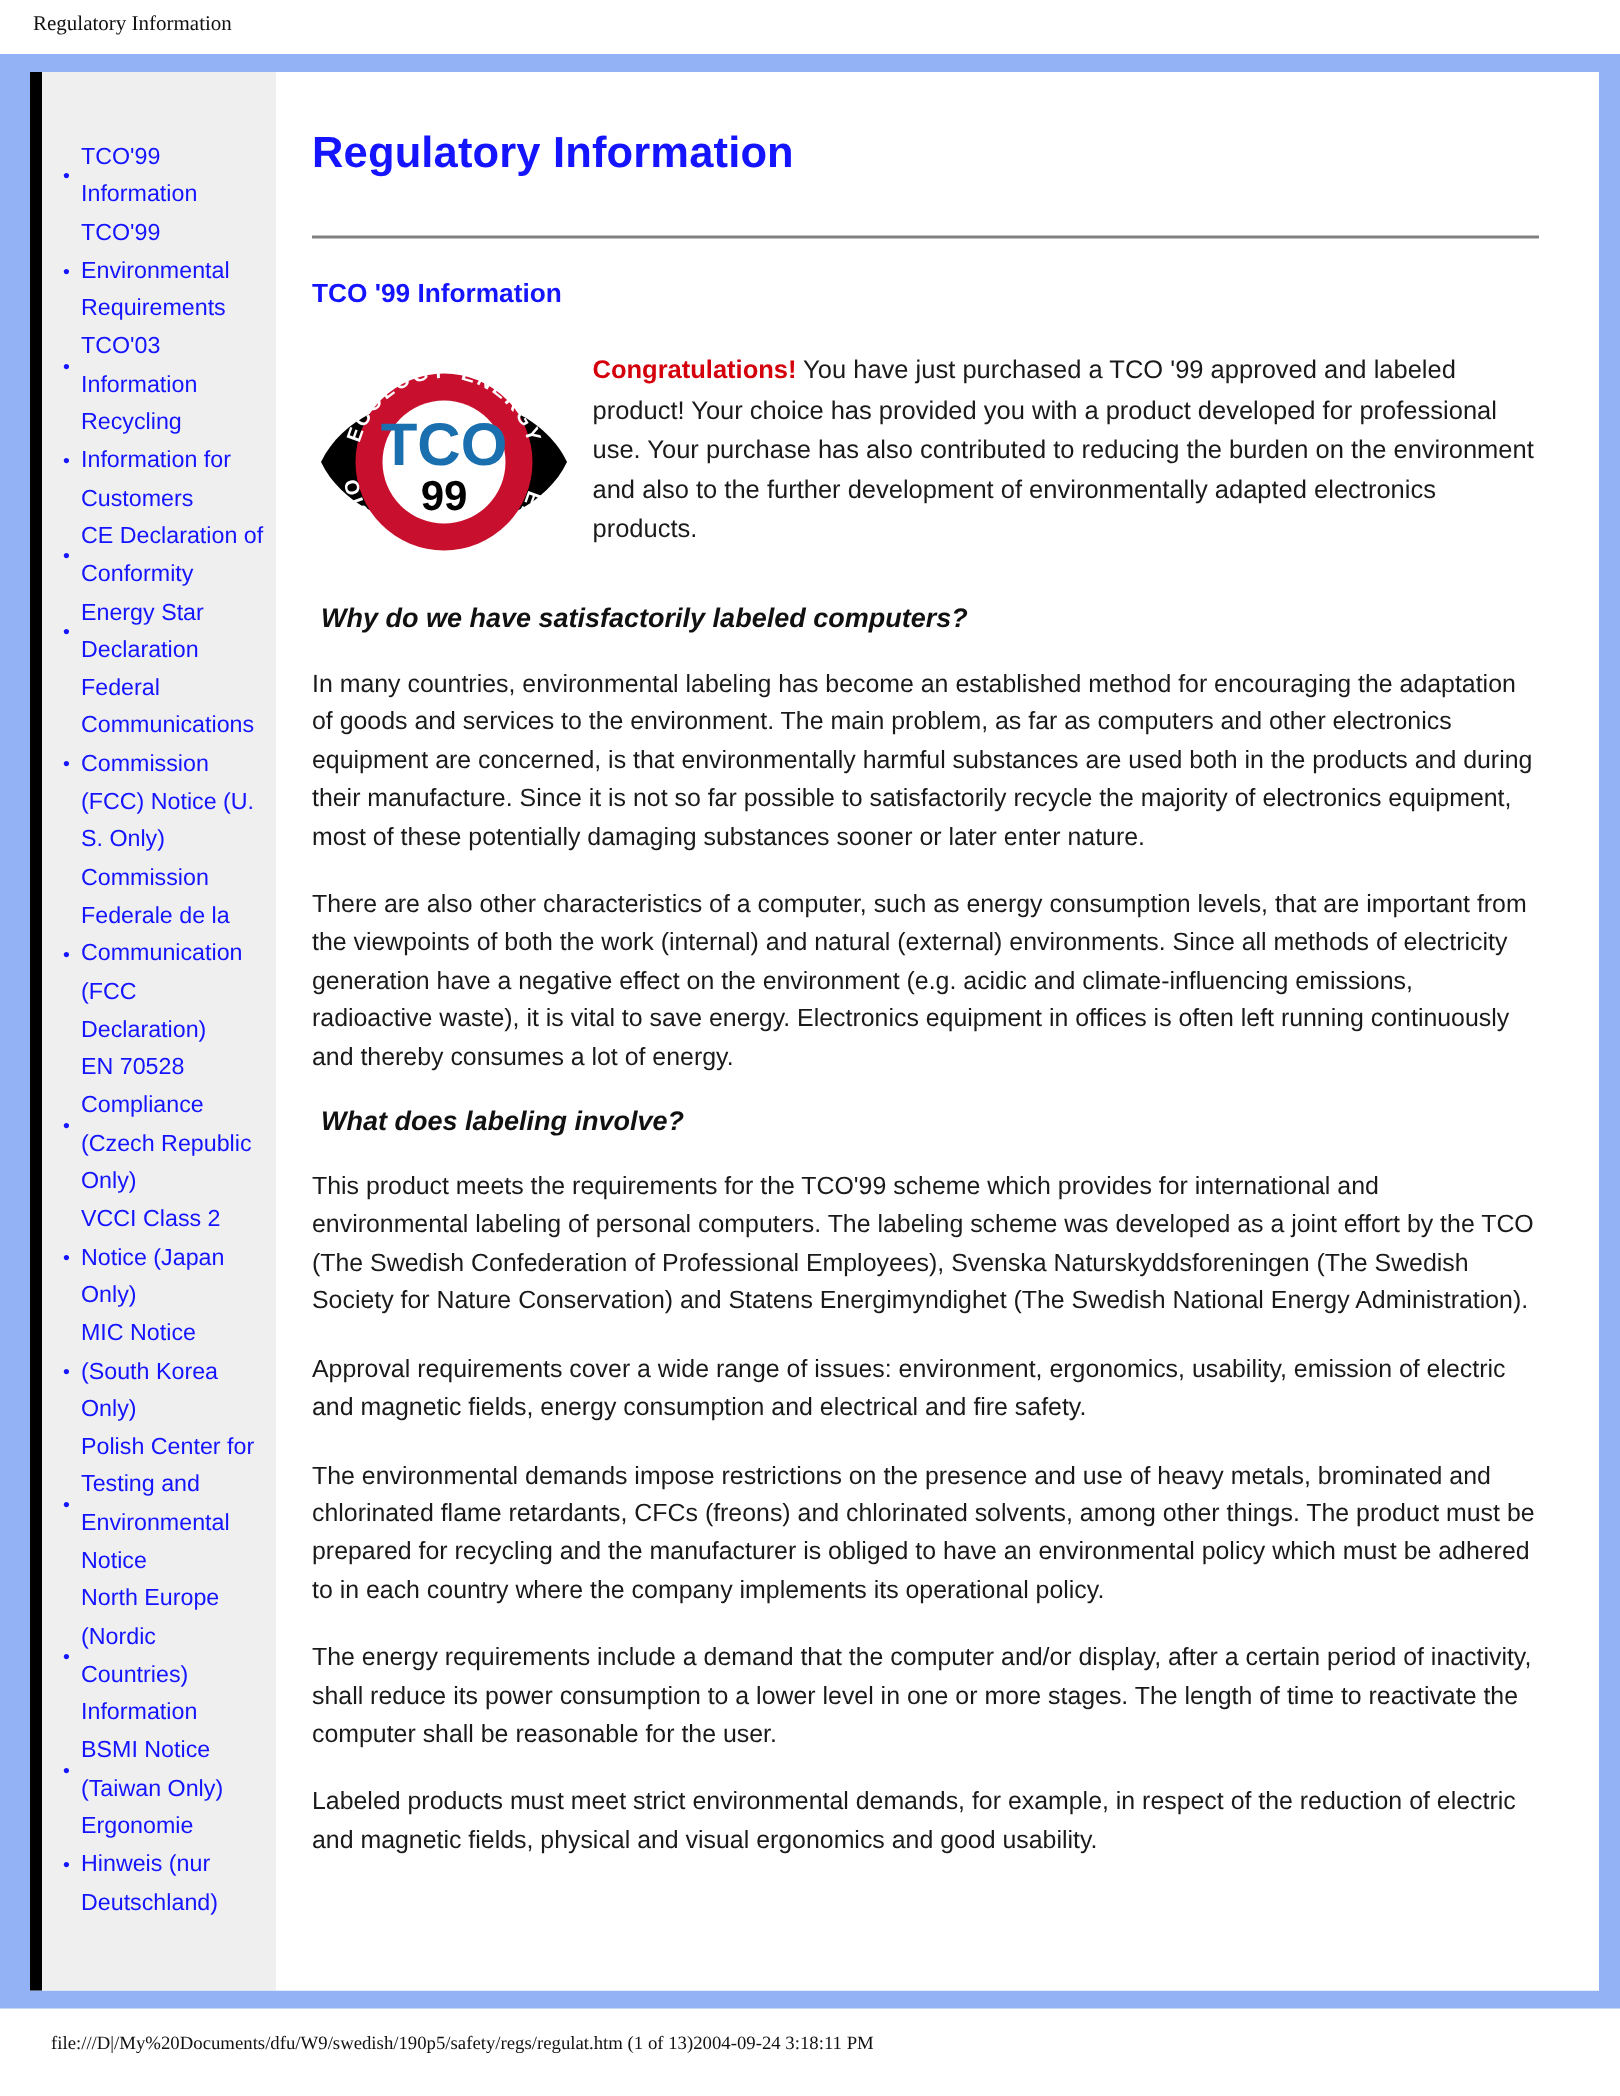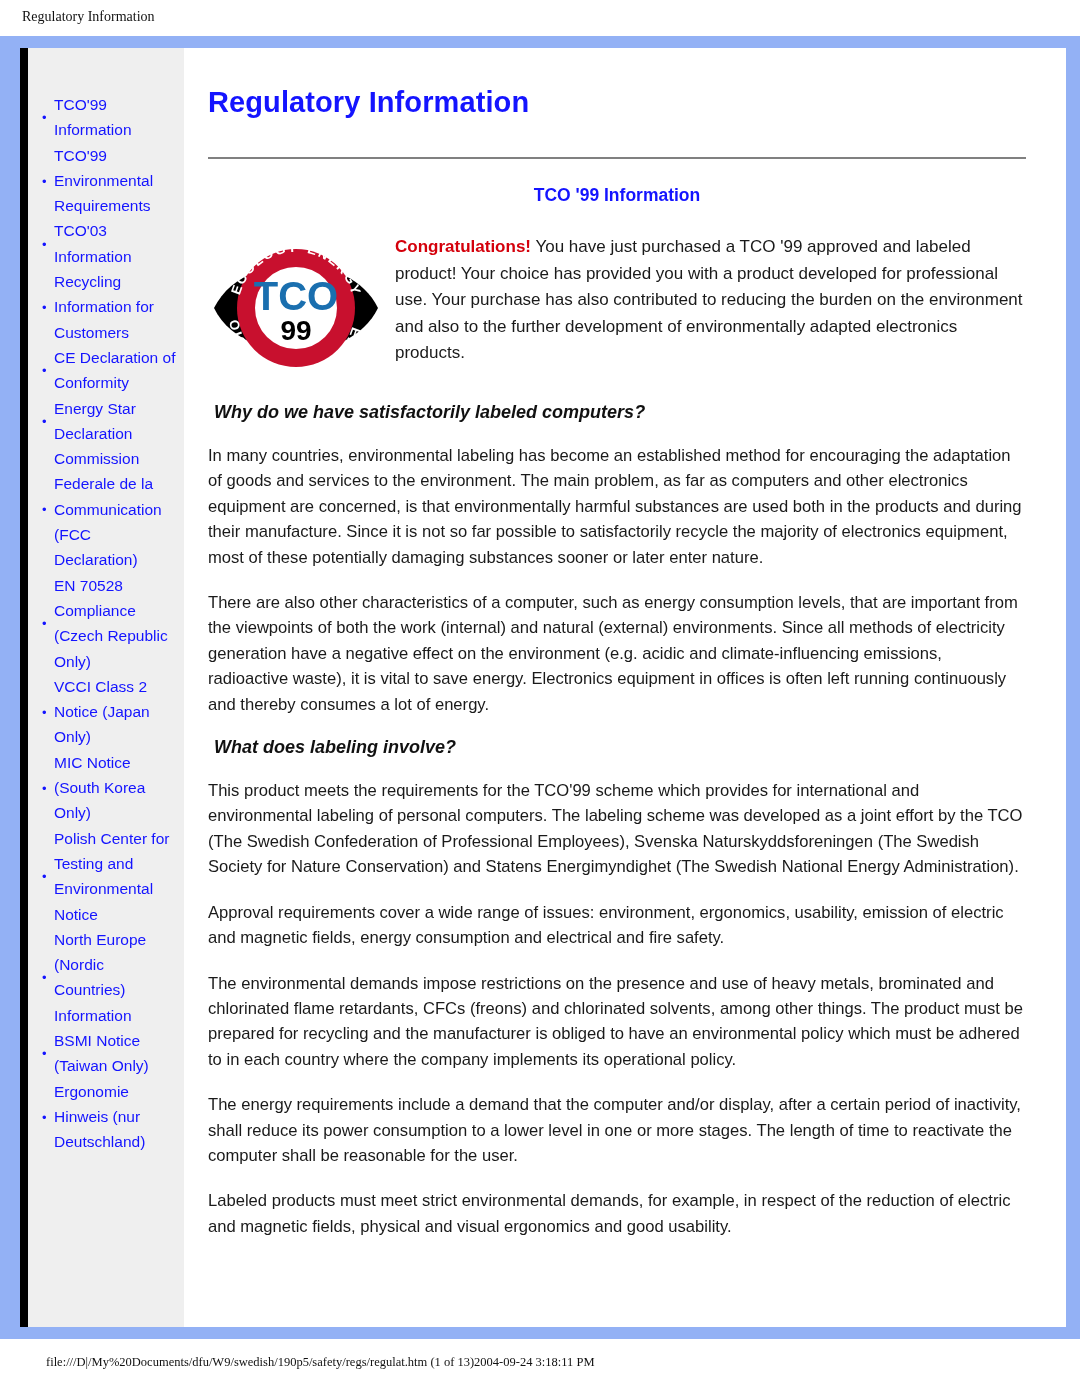--- a/index.html
+++ b/index.html
@@ -102,21 +102,20 @@
     margin: 38px 0 0 0;
     height: 2px;
     background: #808080;
     border: 0;
   }
   .section-title {
     color: #1414ff;
     font-size: 17.5px;
     font-weight: bold;
     margin: 26px 0 0 0;
-    text-align: center;
   }
 
   
   .intro-block {
     margin-top: 26px;
     display: flex;
     align-items: flex-start;
   }
   .intro-text {
     font-size: 17px;
@@ -151,21 +150,21 @@
     color: #1a1a1a;
     margin: 20px 0 0 0;
   }
 
   
   .page-footer {
     position: absolute;
     left: 0;
     top: 1355px;
     width: 1080px;
-    padding-left: 46px;
+    padding-left: 34px;
     box-sizing: border-box;
     font-family: "Liberation Serif", serif;
     font-size: 12.5px;
     color: #111;
     background: #ffffff;
   }
 </style>
 </head>
 <body>
 
@@ -177,20 +176,21 @@
   <div class="doc-frame-inner">
 
     <nav class="sidebar">
       <ul class="nav-list">
         <li class="nav-item">TCO'99 Information</li>
         <li class="nav-item">TCO'99 Environmental Requirements</li>
         <li class="nav-item">TCO'03 Information</li>
         <li class="nav-item">Recycling Information for Customers</li>
         <li class="nav-item">CE Declaration of Conformity</li>
         <li class="nav-item">Energy Star Declaration</li>
+        <li class="nav-item">Federal Communications Commission (FCC) Notice (U. S. Only)</li>
         <li class="nav-item">Commission Federale de la Communication (FCC Declaration)</li>
         <li class="nav-item">EN 70528 Compliance (Czech Republic Only)</li>
         <li class="nav-item">VCCI Class 2 Notice (Japan Only)</li>
         <li class="nav-item">MIC Notice (South Korea Only)</li>
         <li class="nav-item">Polish Center for Testing and Environmental Notice</li>
         <li class="nav-item">North Europe (Nordic Countries) Information</li>
         <li class="nav-item">BSMI Notice (Taiwan Only)</li>
         <li class="nav-item">Ergonomie Hinweis (nur Deutschland)</li>
       </ul>
     </nav>

